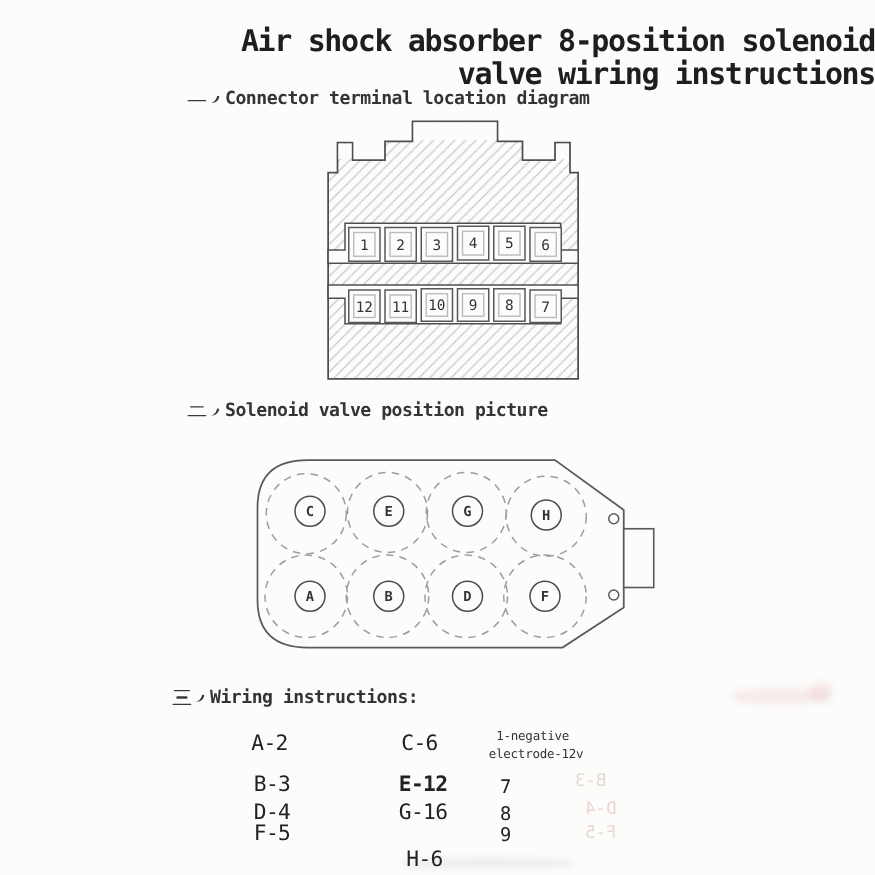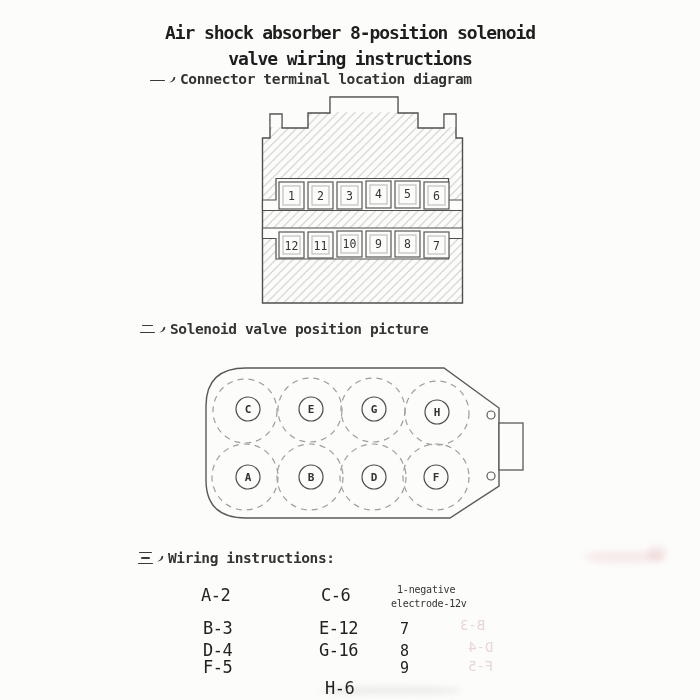--- a/index.html
+++ b/index.html
@@ -8,23 +8,23 @@
     width:700px;height:700px;
     background:#fcfcfb;
     font-family:"DejaVu Sans Mono","Liberation Mono",monospace;
     color:#2e2e2e;
     overflow:hidden;
   }
   .abs{position:absolute;text-align:right;}
   
   .title{
     left:0;top:20px;width:700px;
-    text-align:center;
+    text-align:right;
     font-weight:bold;
-    font-size:18px;
+    font-size:24px;
     letter-spacing:-1.1px;
     color:#1e1e1e;
     line-height:26px;
     z-index:2;
   }
   
   .heading{
     display:flex;align-items:center;
     font-size:14.5px;font-weight:bold;color:#343434;
     letter-spacing:-0.4px;
@@ -216,21 +216,21 @@
   </div>
 
   <div class="abs heading" style="left:150px;top:71px;">
     <span class="marker m1">
         <span class="bar b1"></span>
         <span class="tick"></span>
       </span>
     <span>Connector terminal location diagram</span>
   </div>
 
-  <div class="abs heading" style="left:140px;top:321px;">
+  <div class="abs heading" style="left:150px;top:321px;">
     <span class="marker m2">
         <span class="bar b1"></span>
         <span class="bar b2"></span>
         <span class="tick"></span>
       </span>
     <span>Solenoid valve position picture</span>
   </div>
 
   <div class="abs heading" style="left:138px;top:550px;">
     <span class="marker m3">
@@ -241,21 +241,21 @@
       </span>
     <span>Wiring instructions:</span>
   </div>
 
   <div class="abs cell" style="left:201px;top:585px;">A-2</div>
   <div class="abs cell" style="left:203px;top:618px;">B-3</div>
   <div class="abs cell" style="left:203px;top:640px;">D-4</div>
   <div class="abs cell" style="left:203px;top:657px;">F-5</div>
 
   <div class="abs cell" style="left:321px;top:585px;">C-6</div>
-  <div class="abs cell" style="left:319px;top:618px;">E-12</div>
+  <div class="abs cell" style="left:319px;top:618px;font-weight:bold;">E-12</div>
   <div class="abs cell" style="left:319px;top:640px;">G-16</div>
   <div class="abs cell" style="left:325px;top:657px;margin-top:21px;">H-6</div>
 
   <div class="abs cell-small" style="left:397px;top:584px;">1-negative</div>
   <div class="abs cell-small" style="left:391px;top:598px;">electrode-12v</div>
   <div class="abs cell-num" style="left:400px;top:620px;">7</div>
   <div class="abs cell-num" style="left:400px;top:642px;">8</div>
   <div class="abs cell-num" style="left:400px;top:659px;">9</div>
 
   <div class="abs ghost-blob" style="left:585px;top:551px;width:78px;height:12px;background:rgba(216,150,150,0.16);"></div>

